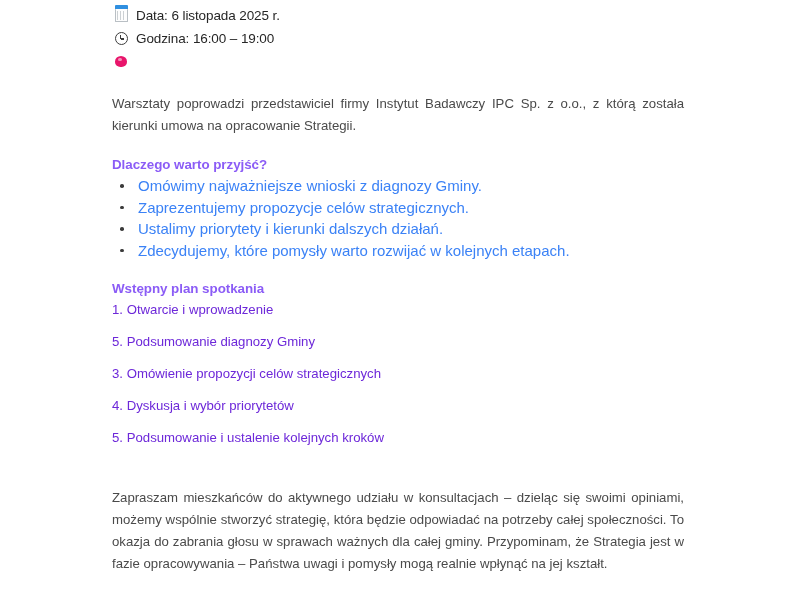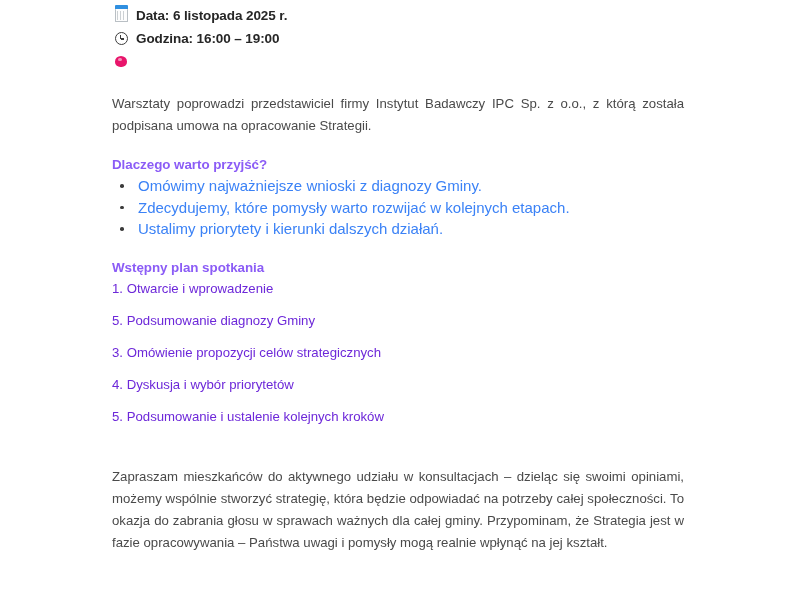--- a/index.html
+++ b/index.html
@@ -31,21 +31,21 @@
     width: 572px;
     filter: blur(0.18px);
   }
 
   
   .meta-row {
     display: flex;
     align-items: center;
     height: 23px;
     font-size: 13.5px;
-    font-weight: bold;
+    font-weight: normal;
     color: #262626;
     letter-spacing: -0.1px;
   }
   .meta-icon {
     width: 20px;
     min-width: 20px;
     height: 20px;
     margin-left: -1px;
     margin-right: 5px;
     display: flex;
@@ -203,29 +203,30 @@
     </div>
 
     <div class="meta-row">
       <span class="meta-icon">
           <span class="ico-pin"></span>
         </span>
     </div>
 
     <div class="gap-lg"></div>
 
-    <div class="para">Warsztaty poprowadzi przedstawiciel firmy Instytut Badawczy IPC Sp. z o.o., z którą została podpisana umowa na opracowanie Strategii.</div>
+    <div class="para">Warsztaty poprowadzi przedstawiciel firmy Instytut Badawczy IPC Sp. z o.o., z którą została kierunki umowa na opracowanie Strategii.</div>
 
     <div class="gap-md"></div>
 
     <div class="sec-head">Dlaczego warto przyjść?</div>
     <ul class="bullets">
       <li>Omówimy najważniejsze wnioski z diagnozy Gminy.</li>
+      <li>Zaprezentujemy propozycje celów strategicznych.</li>
+      <li>Ustalimy priorytety i kierunki dalszych działań.</li>
       <li>Zdecydujemy, które pomysły warto rozwijać w kolejnych etapach.</li>
-      <li>Ustalimy priorytety i kierunki dalszych działań.</li>
     </ul>
 
     <div class="gap-md"></div>
 
     <div class="sec-head">Wstępny plan spotkania</div>
     <div class="num-item">1. Otwarcie i wprowadzenie</div>
     <div class="num-item">5. Podsumowanie diagnozy Gminy</div>
     <div class="num-item">3. Omówienie propozycji celów strategicznych</div>
     <div class="num-item">4. Dyskusja i wybór priorytetów</div>
     <div class="num-item">5. Podsumowanie i ustalenie kolejnych kroków</div>

